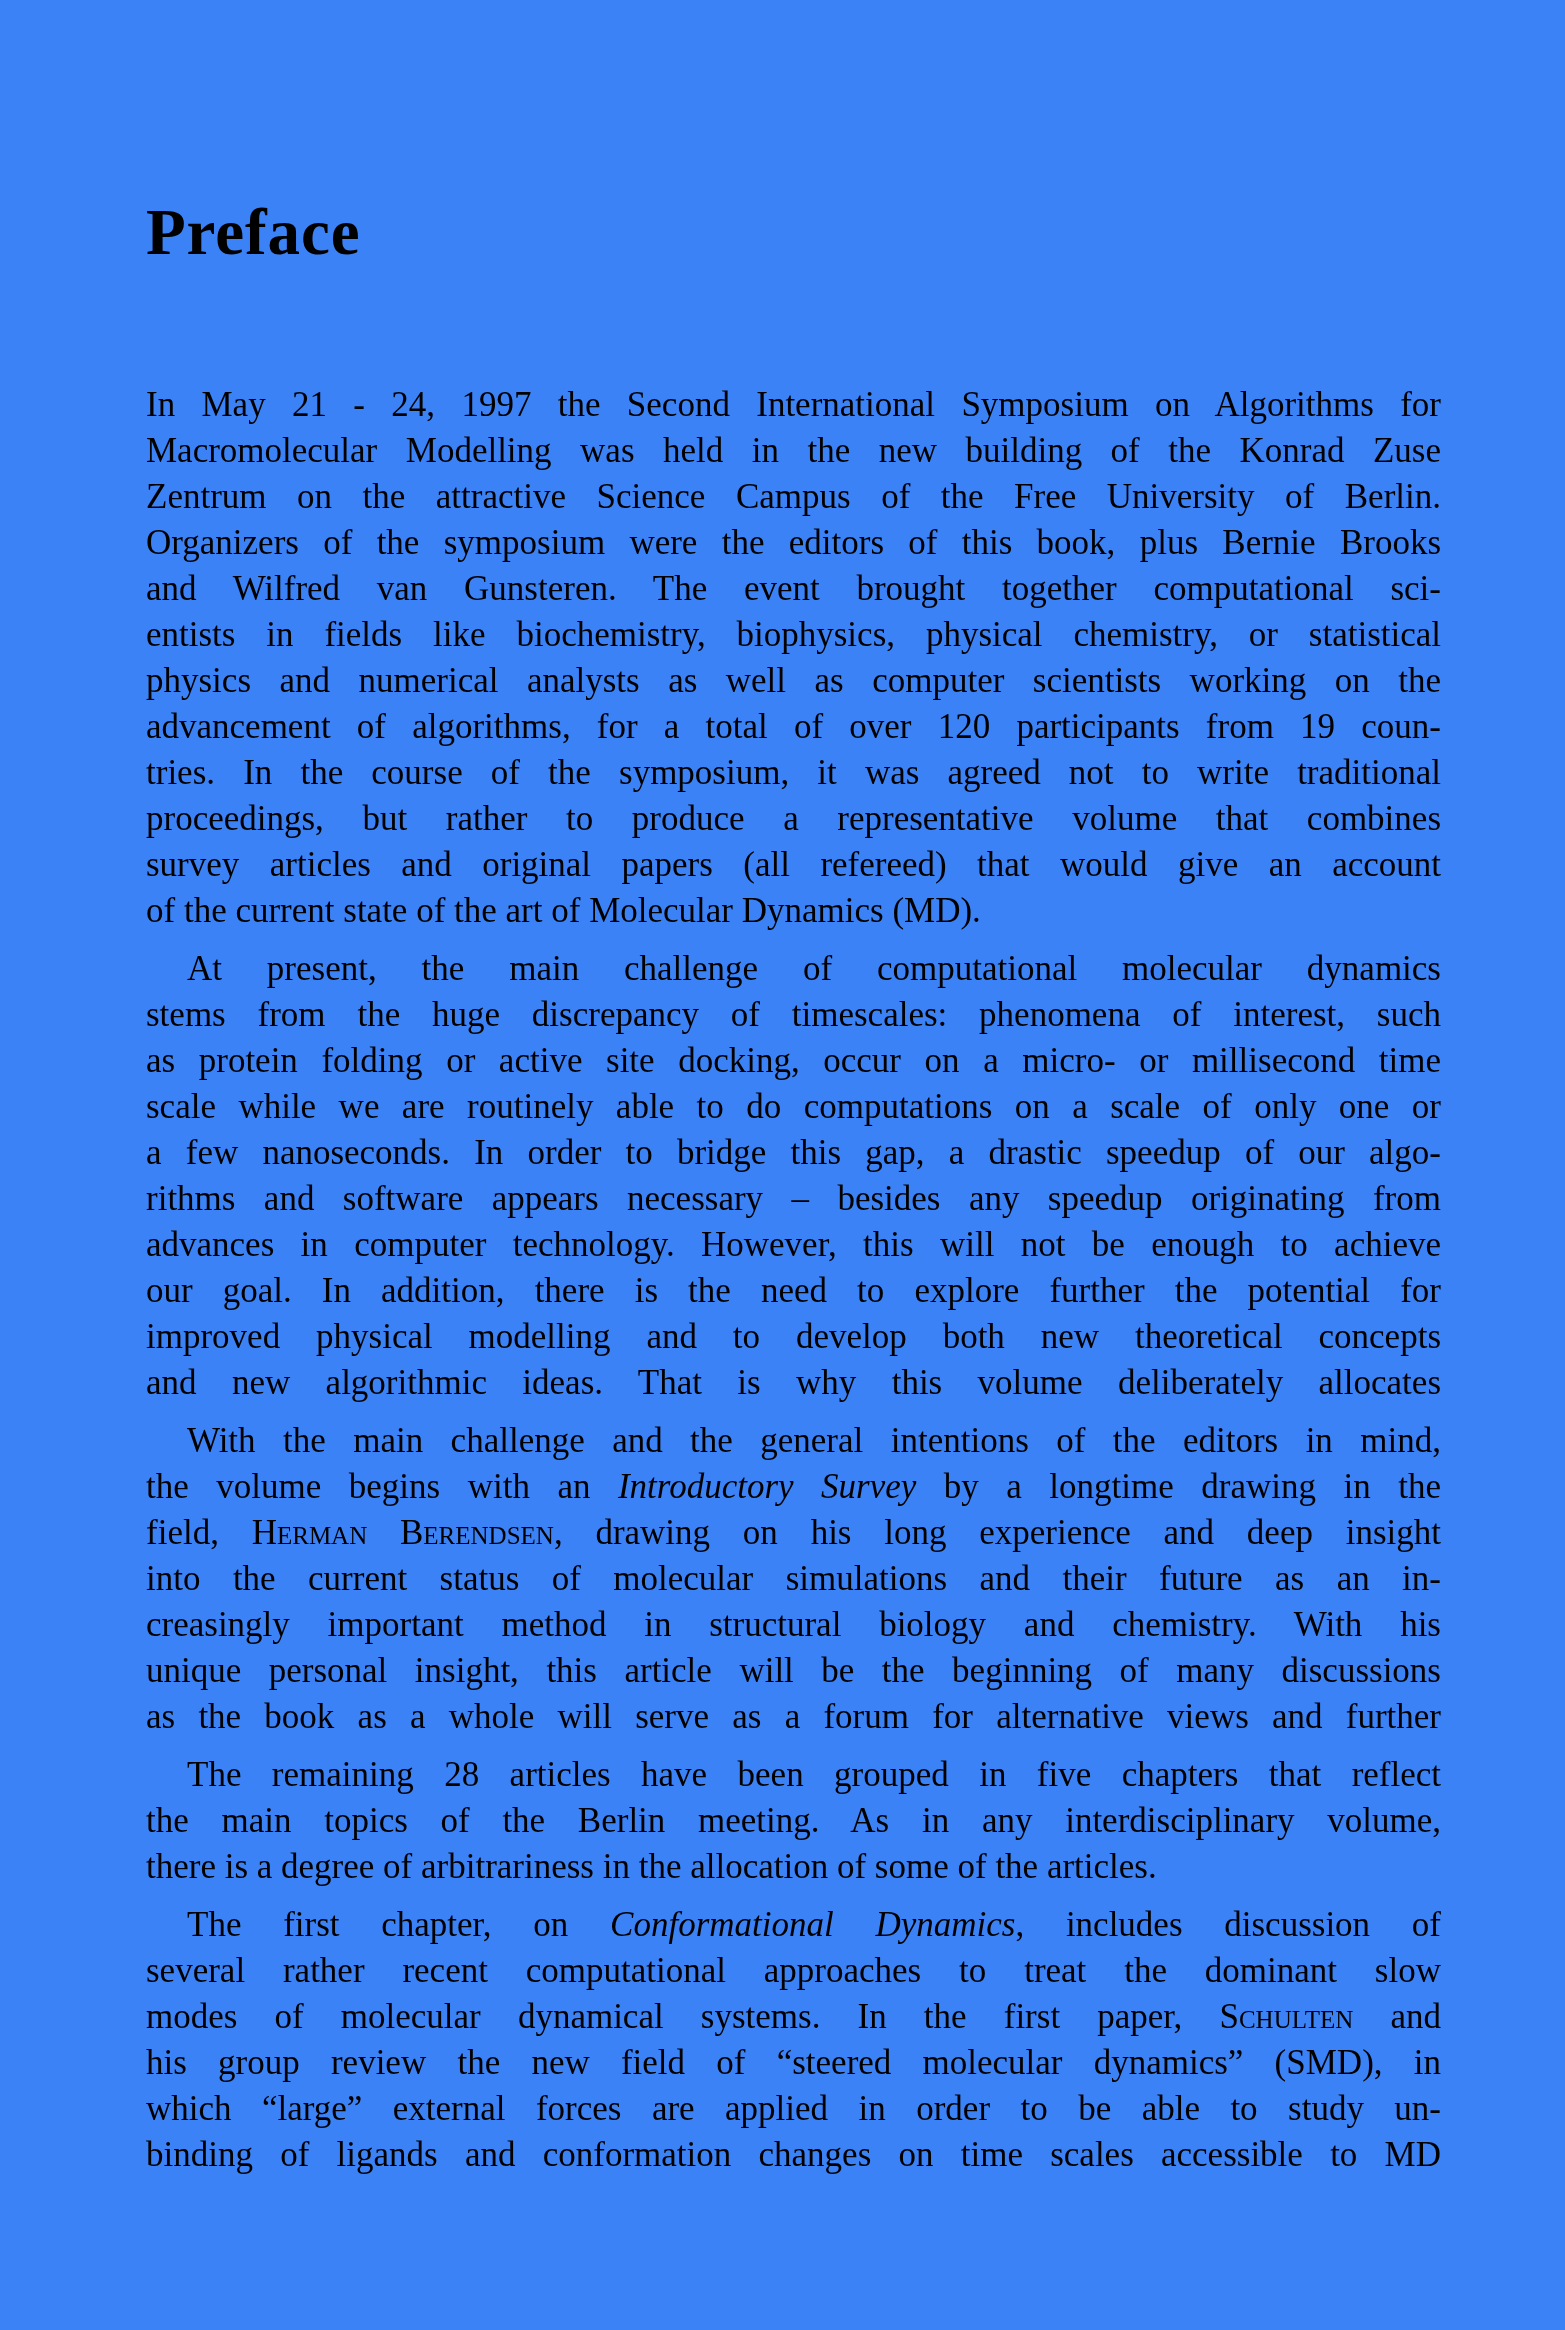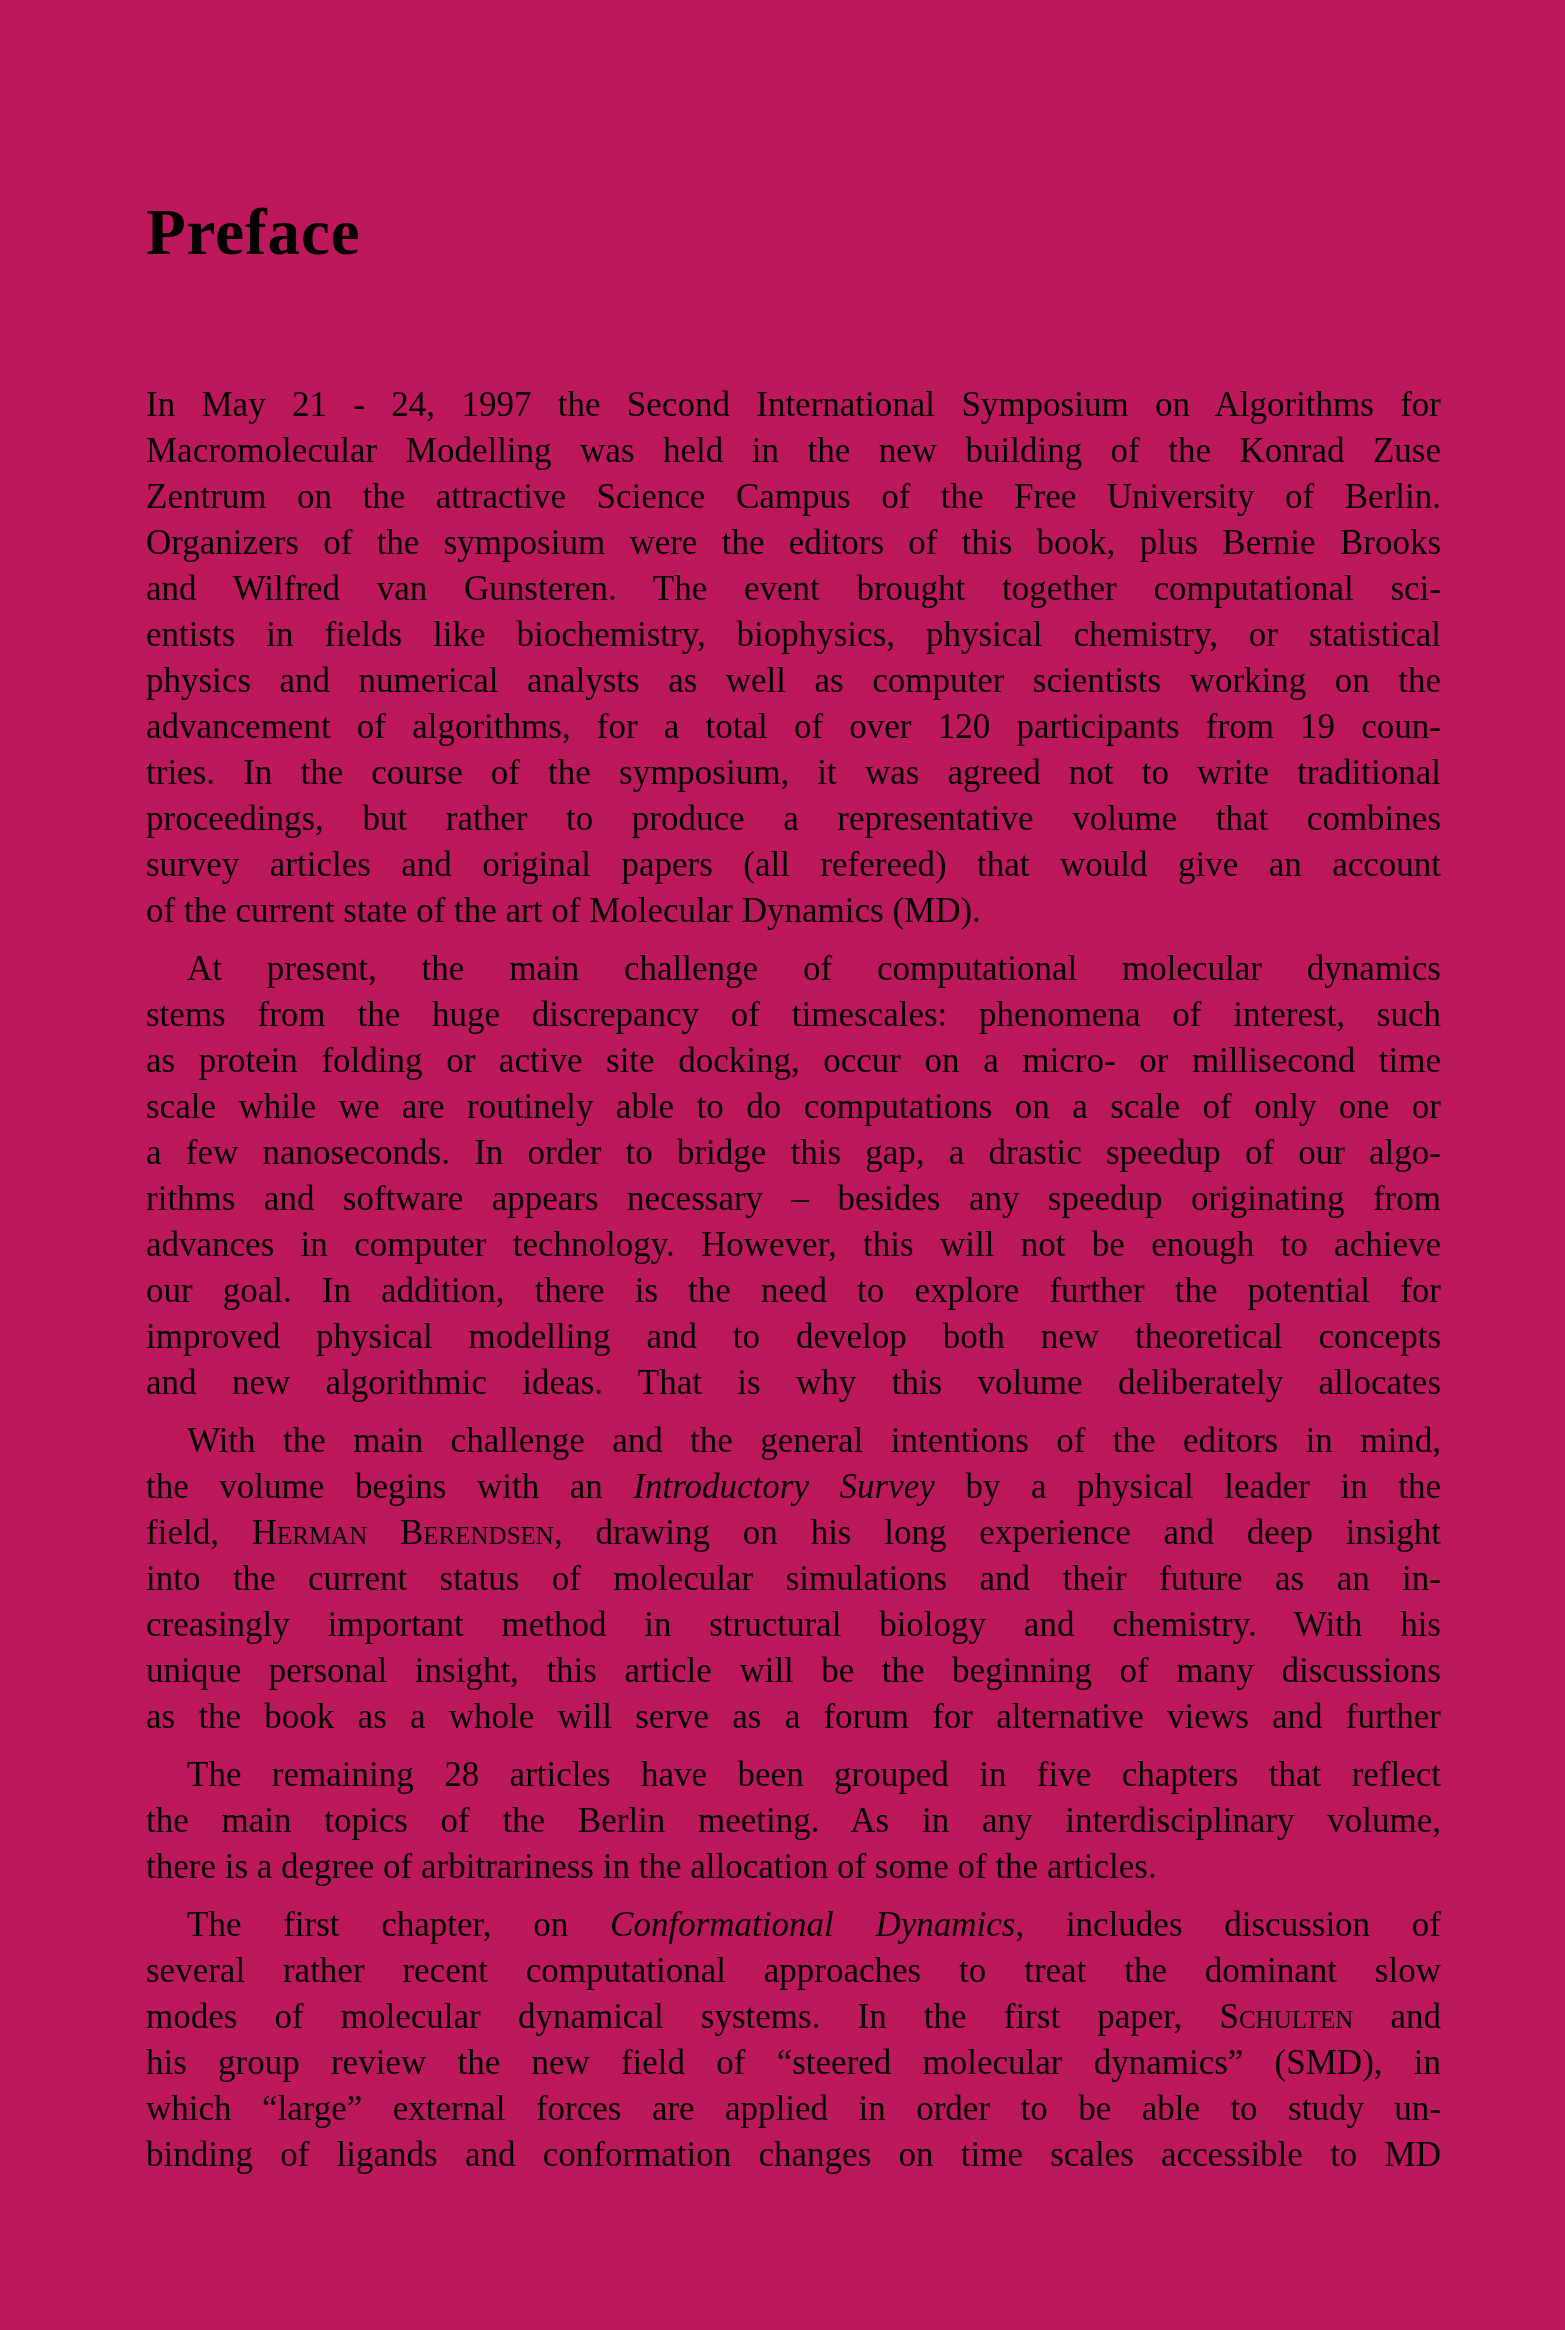--- a/index.html
+++ b/index.html
@@ -6,21 +6,21 @@
   body {
     width: 1566px; height: 2331px;
     background: #ffffff;
     position: relative;
     font-family: "Liberation Serif", serif;
     color: #0a0a0a;
     overflow: hidden;
   }
   .page {
     position: absolute; inset: 0;
-    background: #be185d;
+    background: #3b82f6;
   }
   .heading {
     position: absolute;
     left: 146px; top: 156px;
     font-size: 65px;
     font-weight: bold;
     line-height: 1;
     letter-spacing: 0.9px;
     color: #000000;
   }
@@ -72,21 +72,21 @@
         <div class="line"><span class="">scale while we are routinely able to do computations on a scale of only one or</span></div>
         <div class="line"><span class="">a few nanoseconds. In order to bridge this gap, a drastic speedup of our algo-</span></div>
         <div class="line"><span class="">rithms and software appears necessary – besides any speedup originating from</span></div>
         <div class="line"><span class="">advances in computer technology. However, this will not be enough to achieve</span></div>
         <div class="line"><span class="">our goal. In addition, there is the need to explore further the potential for</span></div>
         <div class="line"><span class="">improved physical modelling and to develop both new theoretical concepts</span></div>
         <div class="line"><span class="">and new algorithmic ideas. That is why this volume deliberately allocates</span></div>
       </div>
       <div class="para">
         <div class="line firstindent"><span class="">With the main challenge and the general intentions of the editors in mind,</span></div>
-        <div class="line"><span class="">the volume begins with an </span><span class="seg-i">Introductory Survey</span><span class=""> by a physical leader in the</span></div>
+        <div class="line"><span class="">the volume begins with an </span><span class="seg-i">Introductory Survey</span><span class=""> by a longtime drawing in the</span></div>
         <div class="line"><span class="">field, </span><span class="seg-sc">Herman Berendsen</span><span class="">, drawing on his long experience and deep insight</span></div>
         <div class="line"><span class="">into the current status of molecular simulations and their future as an in-</span></div>
         <div class="line"><span class="">creasingly important method in structural biology and chemistry. With his</span></div>
         <div class="line"><span class="">unique personal insight, this article will be the beginning of many discussions</span></div>
         <div class="line"><span class="">as the book as a whole will serve as a forum for alternative views and further</span></div>
       </div>
       <div class="para">
         <div class="line firstindent"><span class="">The remaining 28 articles have been grouped in five chapters that reflect</span></div>
         <div class="line"><span class="">the main topics of the Berlin meeting. As in any interdisciplinary volume,</span></div>
         <div class="line nofill"><span class="">there is a degree of arbitrariness in the allocation of some of the articles.</span></div>

